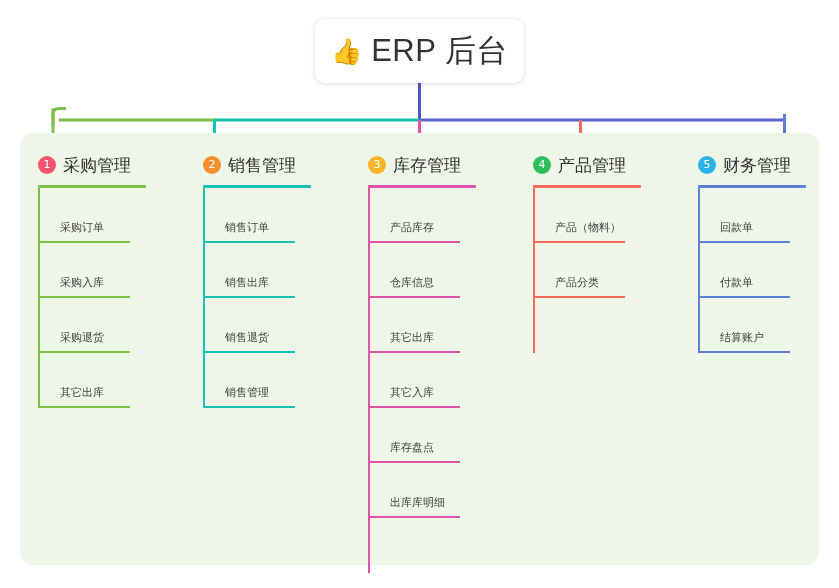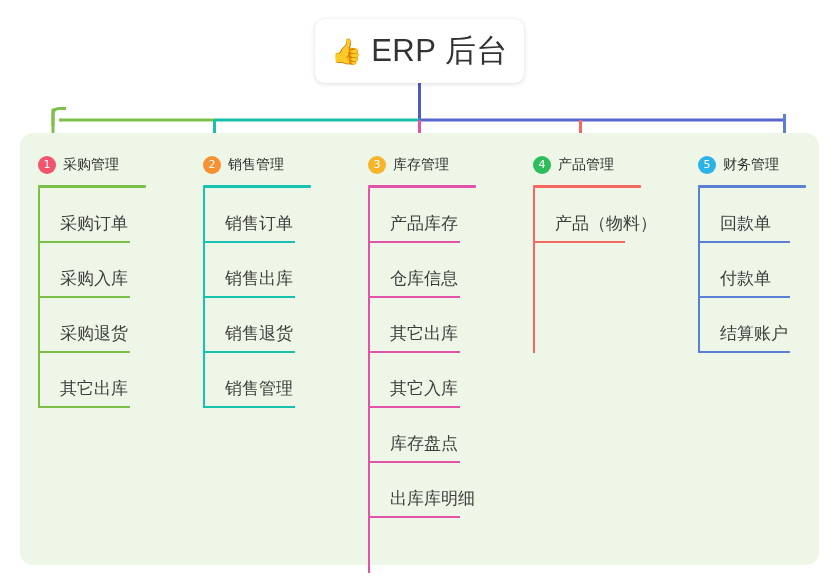--- a/index.html
+++ b/index.html
@@ -85,21 +85,21 @@
     height: 18px;
     border-radius: 50%;
     color: #ffffff;
     font-size: 11px;
     line-height: 18px;
     text-align: center;
     flex: 0 0 auto;
     font-family: "DejaVu Sans", sans-serif;
   }
   .col-title {
-    font-size: 14px;
+    font-size: 17px;
     color: #2f2f2f;
     white-space: nowrap;
     text-align: center;
   }
   .col-rule {
     height: 3px;
     width: 108px;
     border-radius: 1px;
   }
 
@@ -116,21 +116,21 @@
   .leaf {
     position: relative;
     height: 55px;
     box-sizing: border-box;
     padding-left: 22px;
   }
   .leaf-label {
     position: absolute;
     left: 22px;
     bottom: 8px;
-    font-size: 17px;
+    font-size: 11px;
     color: #3d3d3d;
     white-space: nowrap;
   }
   .leaf-rule {
     position: absolute;
     left: 0;
     bottom: 0;
     height: 2px;
     width: 92px;
   }
@@ -256,20 +256,24 @@
         <span class="badge" style="background: rgb(46, 189, 92);">4</span>
         <span class="col-title">产品管理</span>
       </div>
       <div class="col-rule" style="background: rgb(244, 105, 95);"></div>
       <div class="items">
         <div class="spine" style="background: rgb(244, 105, 95); height: 165px;"></div>
         <div class="leaf">
           <span class="leaf-label">产品（物料）</span>
           <div class="leaf-rule" style="background: rgb(244, 105, 95);"></div>
         </div>
+        <div class="leaf">
+          <span class="leaf-label">产品分类</span>
+          <div class="leaf-rule" style="background: rgb(244, 105, 95);"></div>
+        </div>
       </div>
     </div>
     <div class="column" style="left: 678px;">
       <div class="col-header">
         <span class="badge" style="background: rgb(43, 179, 232);">5</span>
         <span class="col-title">财务管理</span>
       </div>
       <div class="col-rule" style="background: rgb(90, 127, 212);"></div>
       <div class="items">
         <div class="spine" style="background: rgb(90, 127, 212); height: 165px;"></div>

